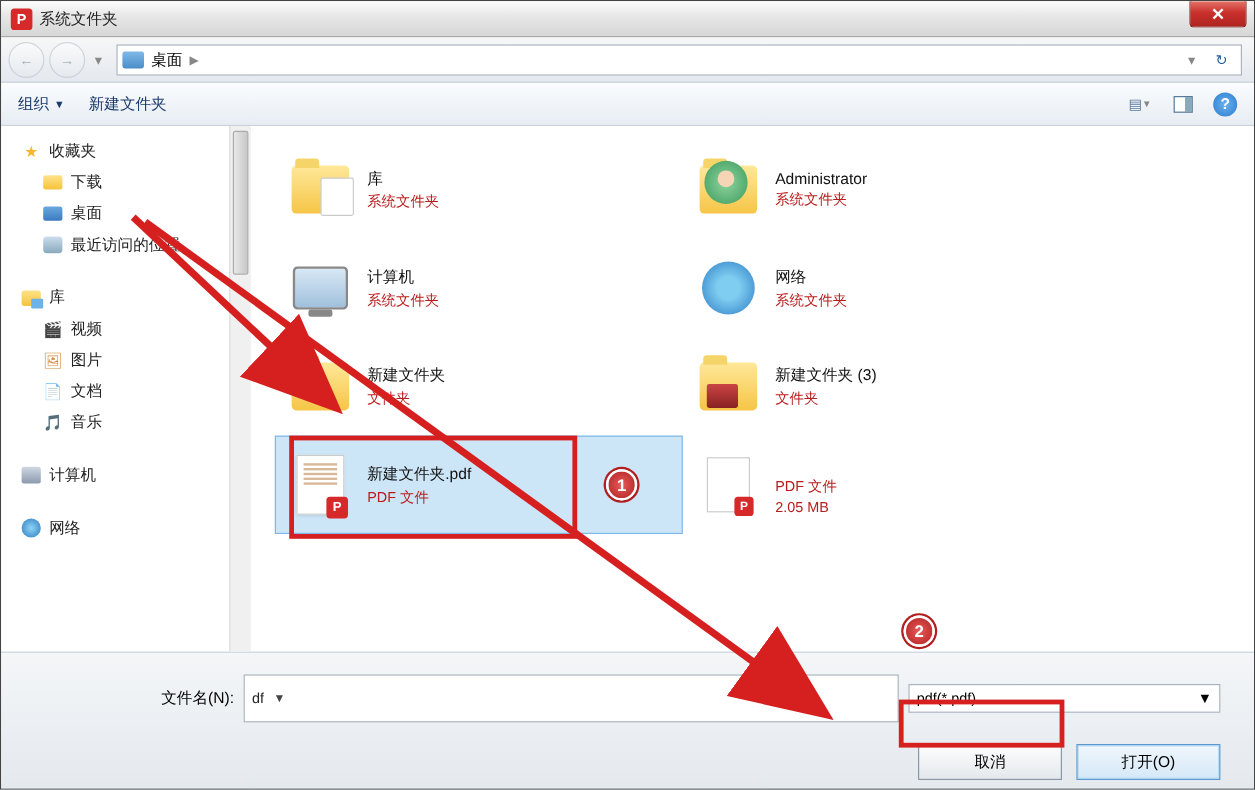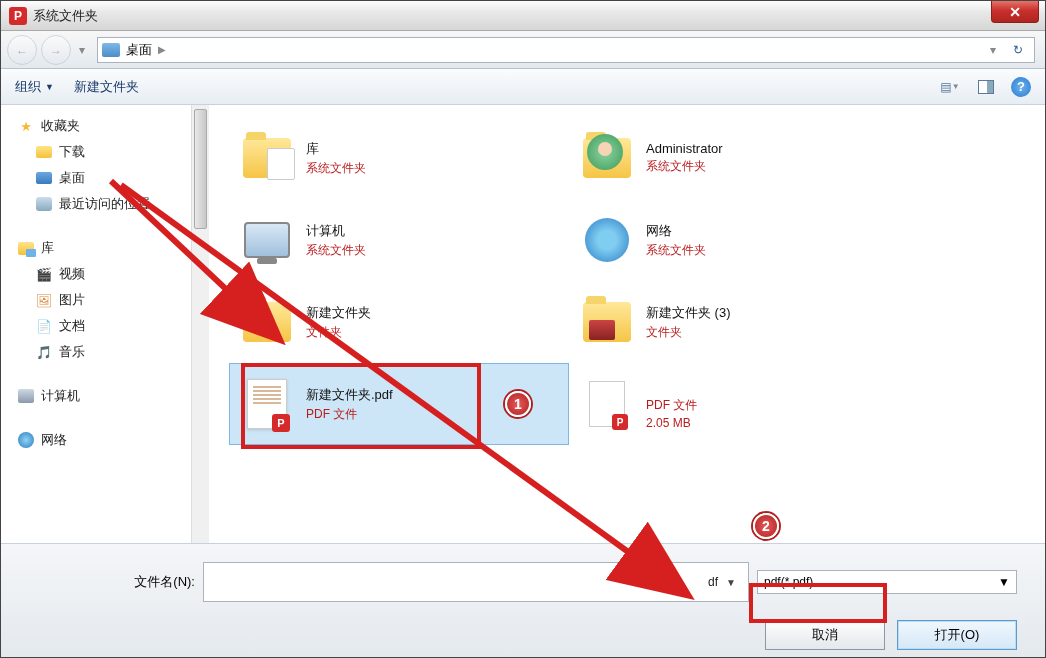--- a/index.html
+++ b/index.html
@@ -71,21 +71,21 @@
 .redbox{position:absolute;border:4px solid #d62020;pointer-events:none}
 .rb1{left:240px;top:362px;width:240px;height:86px}
 .rb2{left:748px;top:582px;width:138px;height:40px}
 .badge{position:absolute;width:26px;height:26px;border-radius:50%;background:radial-gradient(#e85a5a,#b02020);border:2px solid #fff;box-shadow:0 0 0 2px #b02020;color:#fff;font-weight:bold;display:flex;align-items:center;justify-content:center;font-size:14px}
 .bd1{left:504px;top:390px}
 .bd2{left:752px;top:512px}
 .arrow-svg{position:absolute;left:0;top:0;pointer-events:none}
 .footer{height:114px;background:linear-gradient(#f4f6f8,#e4e9ee);border-top:1px solid #c8d2dc;padding:18px 28px 16px 28px;display:flex;flex-direction:column;gap:18px}
 .fn-row{display:flex;align-items:center;gap:8px}
 .fn-label{font-size:13px}
-.fn-input{flex:1;height:40px;border:1px solid #aab3bd;background:#fff;padding:0 6px;position:relative;display:flex;align-items:center;justify-content:flex-end}
+.fn-input{flex:1;height:40px;border:1px solid #aab3bd;background:#fff;padding:0 6px;position:relative;display:flex;align-items:center;justify-content:flex-start}
 .fn-input .dd{color:#444;font-size:10px;padding:0 6px}
 .ft-select{width:260px;height:24px;border:1px solid #aab3bd;background:#fff;padding:0 6px;display:flex;align-items:center;justify-content:space-between}
 .btn-row{display:flex;justify-content:flex-end;gap:12px}
 .btn{width:120px;height:30px;border:1px solid #8a99a8;background:linear-gradient(#fdfdfd,#e4e8ec);display:flex;align-items:center;justify-content:center;font-size:13px}
 .btn.primary{border:1px solid #5a9ad0;background:linear-gradient(#f0f7fd,#d5e8f7);box-shadow:inset 0 0 0 1px #bcdcf2}
 </style>
 </head>
 <body>
 
 <div class="window">

